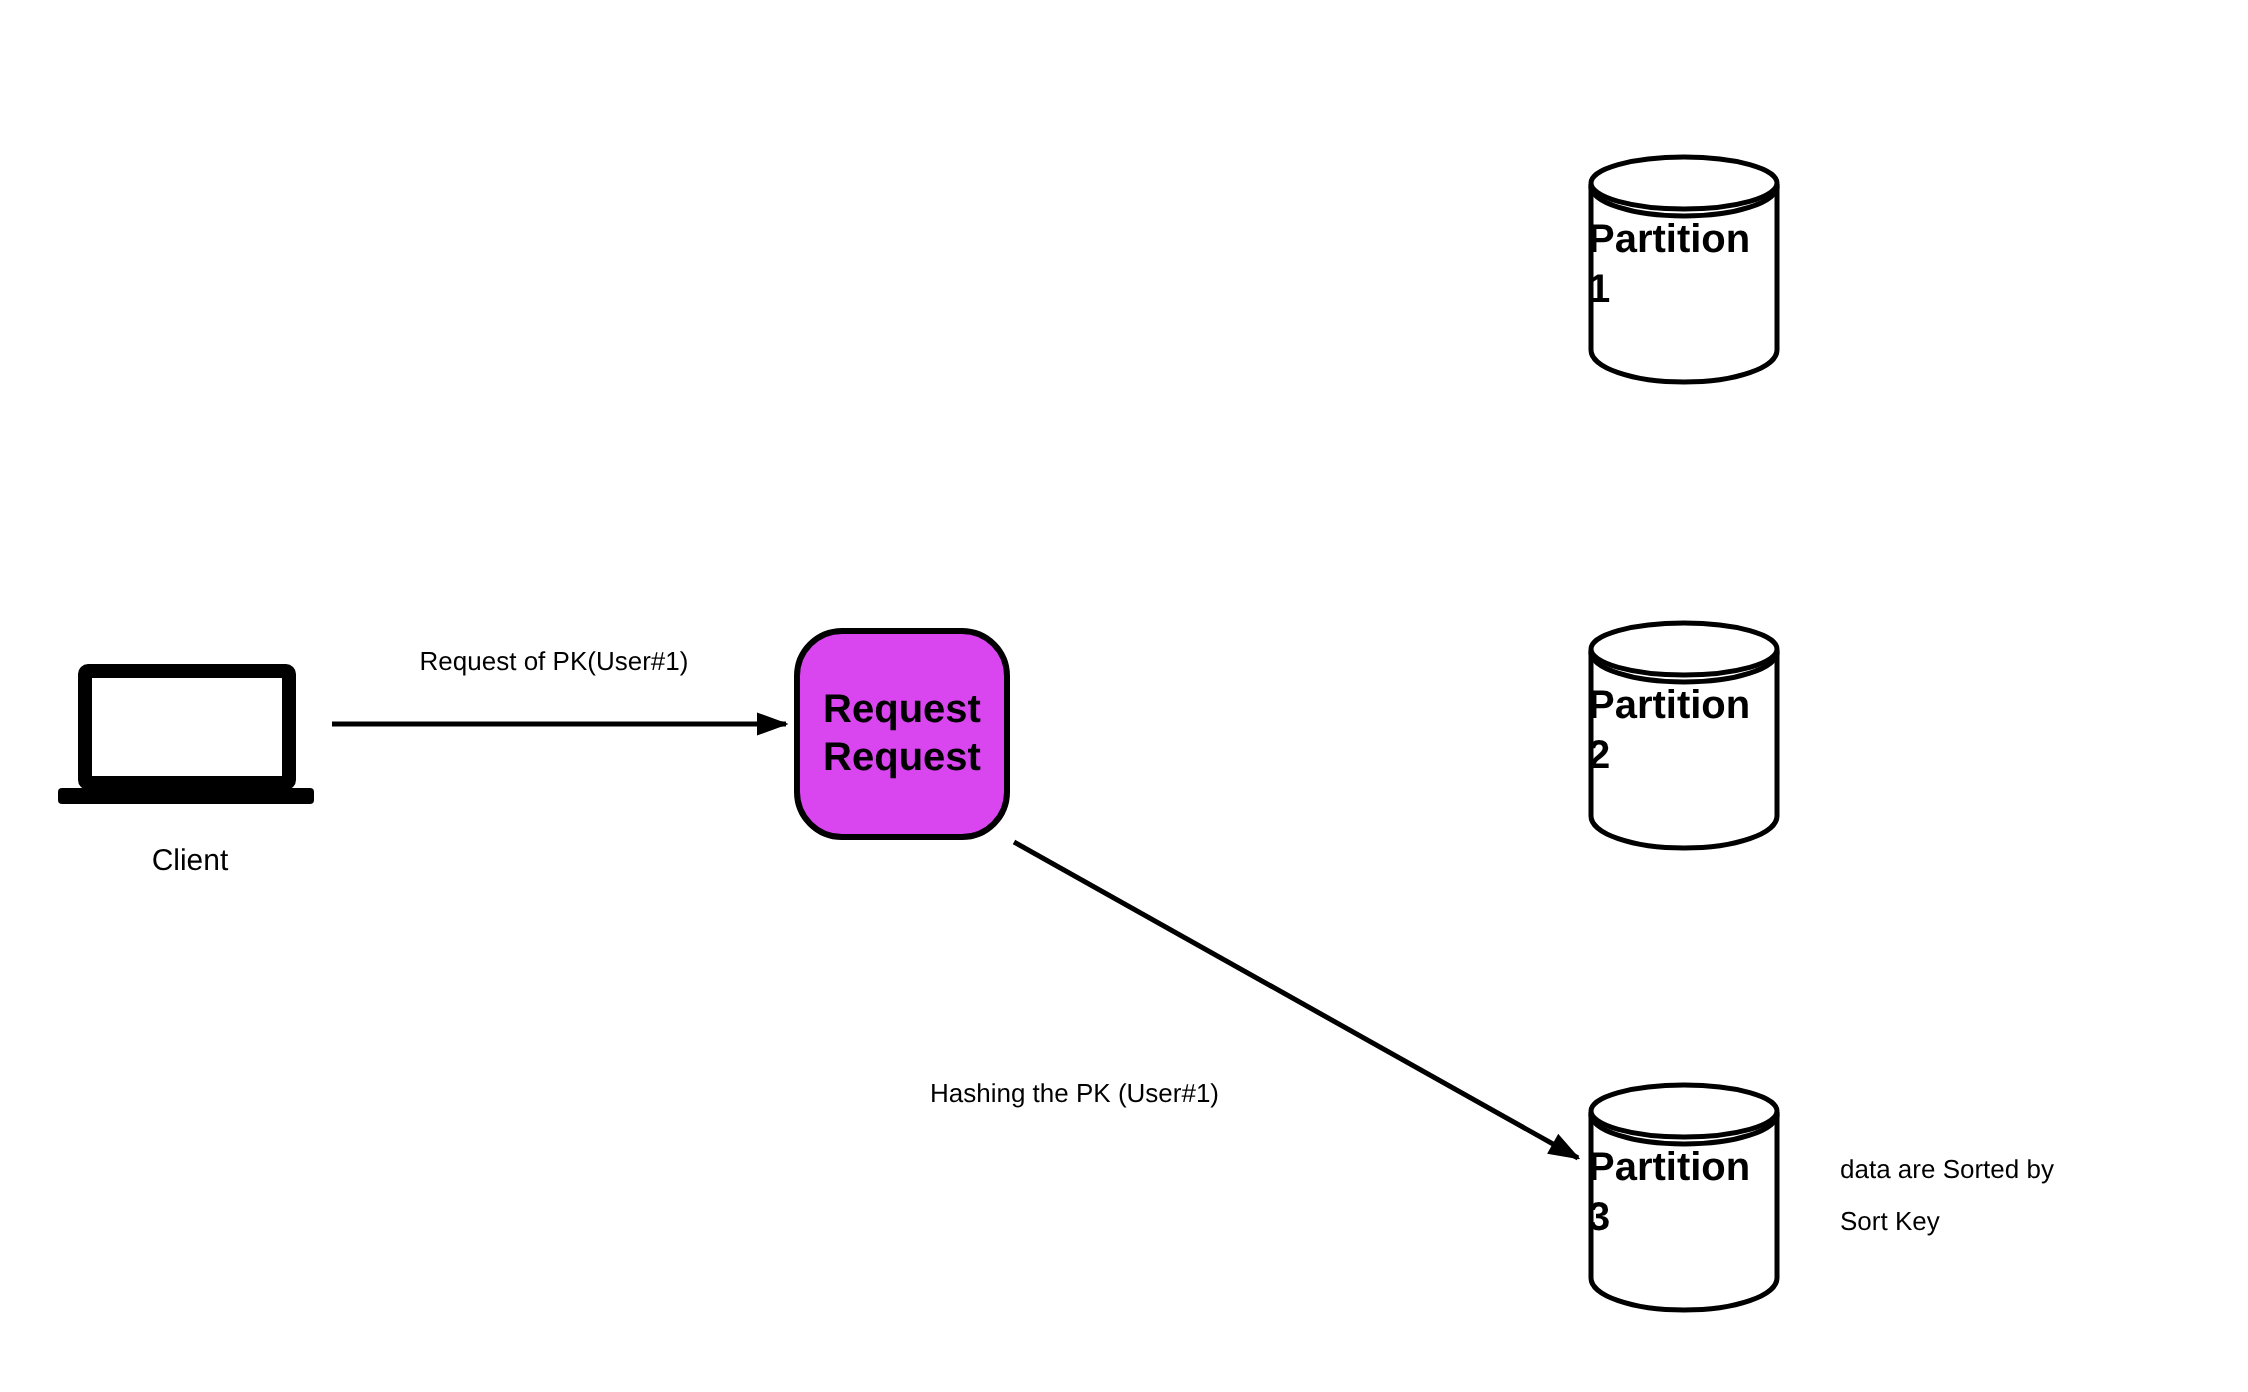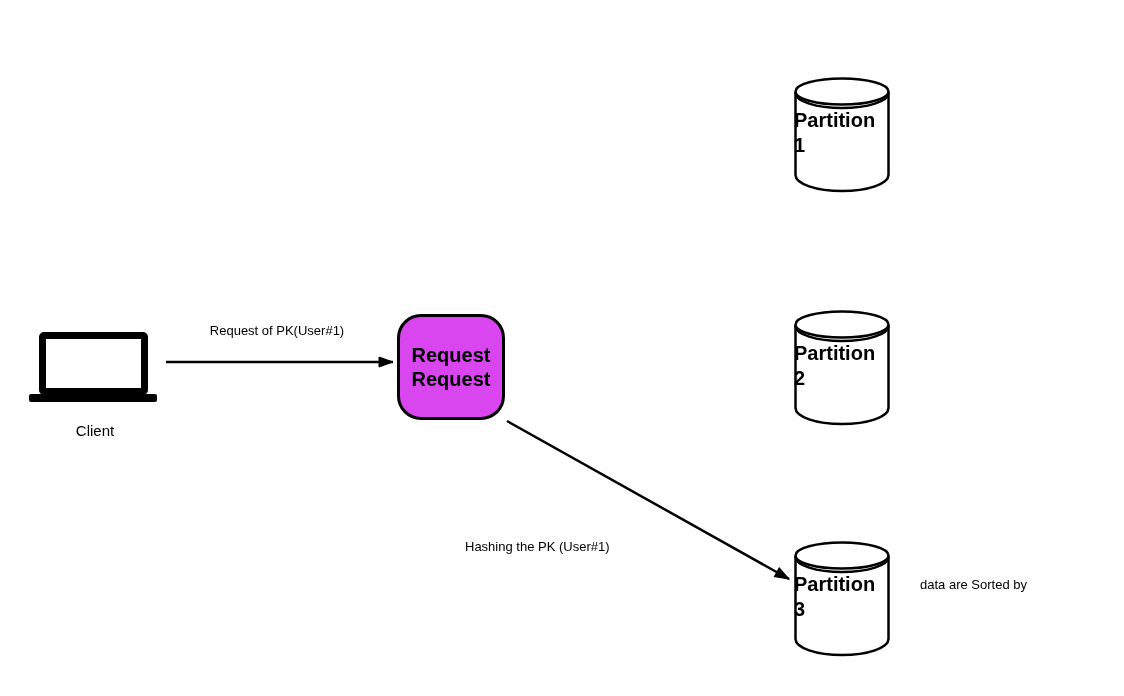--- a/index.html
+++ b/index.html
@@ -184,15 +184,16 @@
       <ellipse cx="48" cy="14.5" rx="46.5" ry="13" fill="#ffffff" stroke="#000000" stroke-width="2.5"></ellipse>
     </svg>
     <div class="cyl-label">
       <span>Partition</span>
       <span>3</span>
     </div>
   </div>
 
   <div class="label sorted-label">
     <span>data are Sorted by</span>
+    <span>Sort Key</span>
   </div>
 
 </div>
 
 </body></html>

